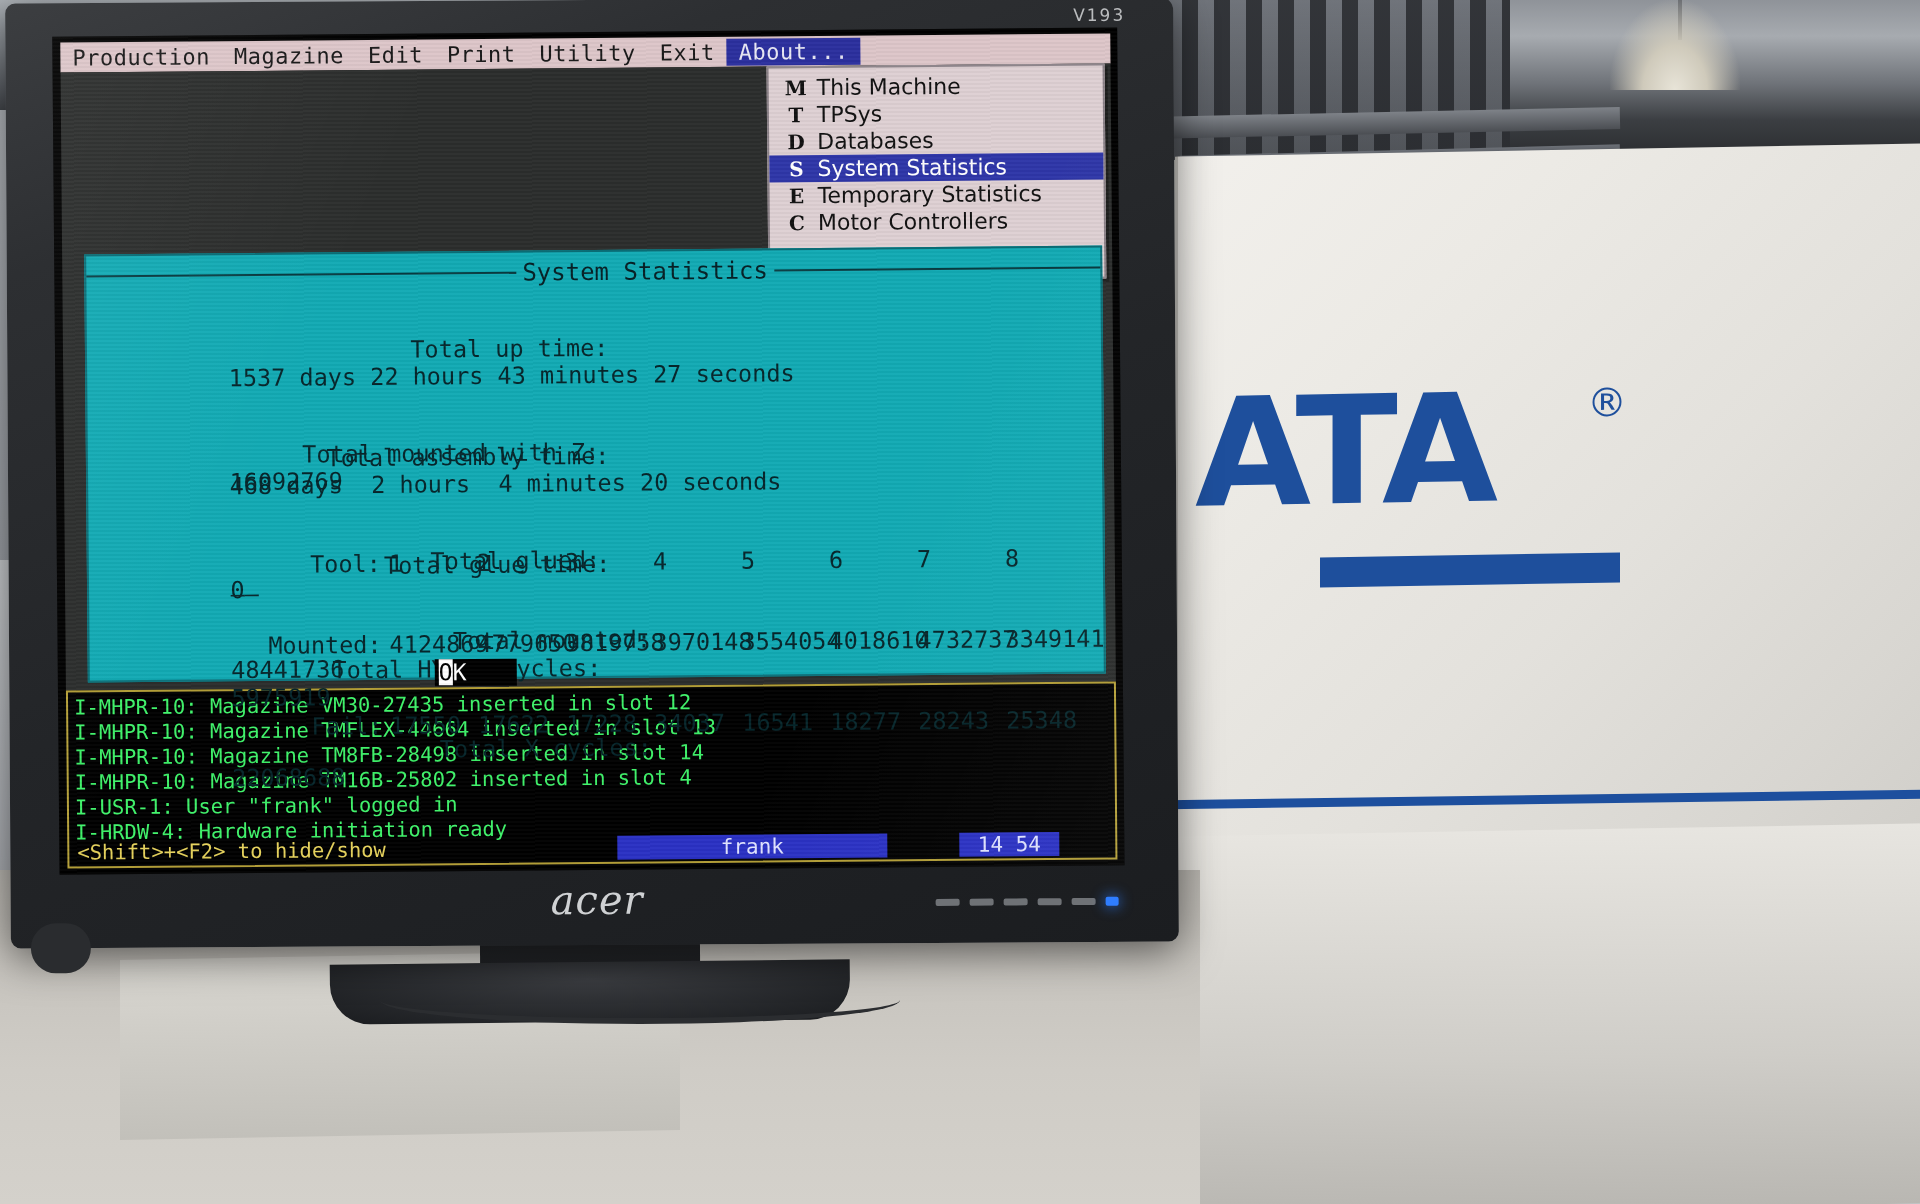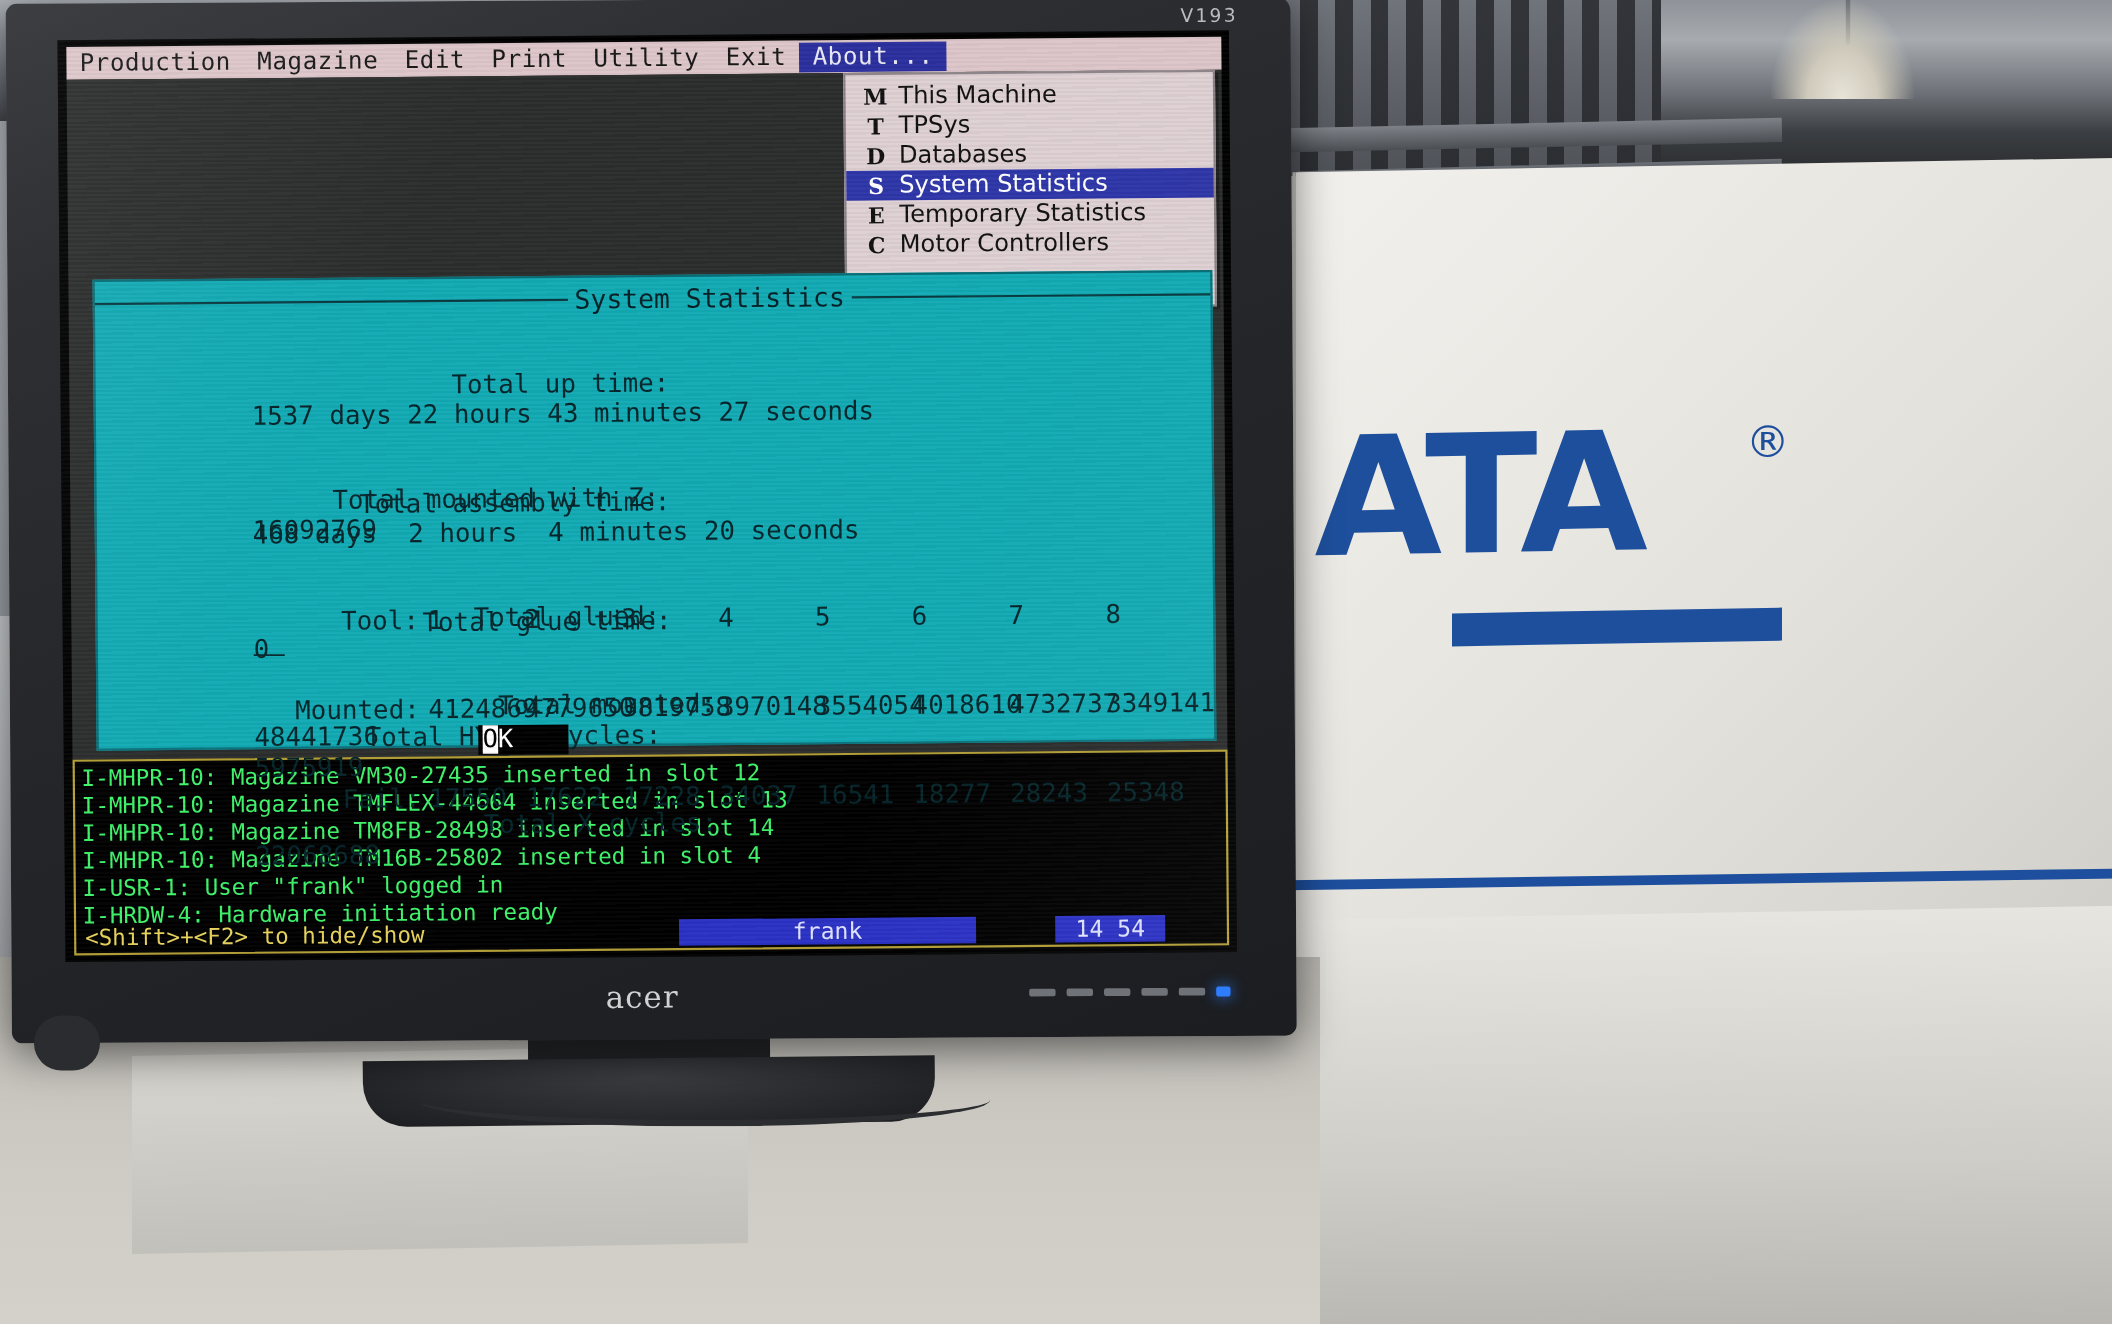--- a/index.html
+++ b/index.html
@@ -113,22 +113,22 @@
     box-shadow: 0 10px 40px rgba(0,0,0,.55);
     transform: rotate(-0.35deg);
   }
   #monitor-model {
     position: absolute; right: 48px; top: 8px;
     color: #babcbe; font-family:"DejaVu Sans", sans-serif;
     font-size: 17px; letter-spacing: 2px;
   }
   #acer-brand {
     position:absolute; left: 540px; bottom: 22px;
-    color:#cfd1d3; font-family:"DejaVu Serif", serif; 
-    font-size: 28px; letter-spacing: 1px;
+    color:#cfd1d3; font-family:"DejaVu Serif", serif; font-style: italic;
+    font-size: 40px; letter-spacing: 1px;
   }
   #mon-buttons {
     position:absolute; right: 60px; bottom: 36px; display:flex; gap:10px; align-items:center;
   }
   #mon-buttons .btn { width: 24px; height: 7px; background:#6f7276; border-radius:2px; }
   #power-led { width: 13px; height: 9px; background:#2f7dff; border-radius:2px; box-shadow:0 0 14px #2f7dff; }
   #stand-neck {
     position:absolute; left: 480px; top: 930px; width: 220px; height: 40px;
     background: linear-gradient(180deg,#2a2c2f,#1d1f22);
     transform: rotate(-0.4deg);

